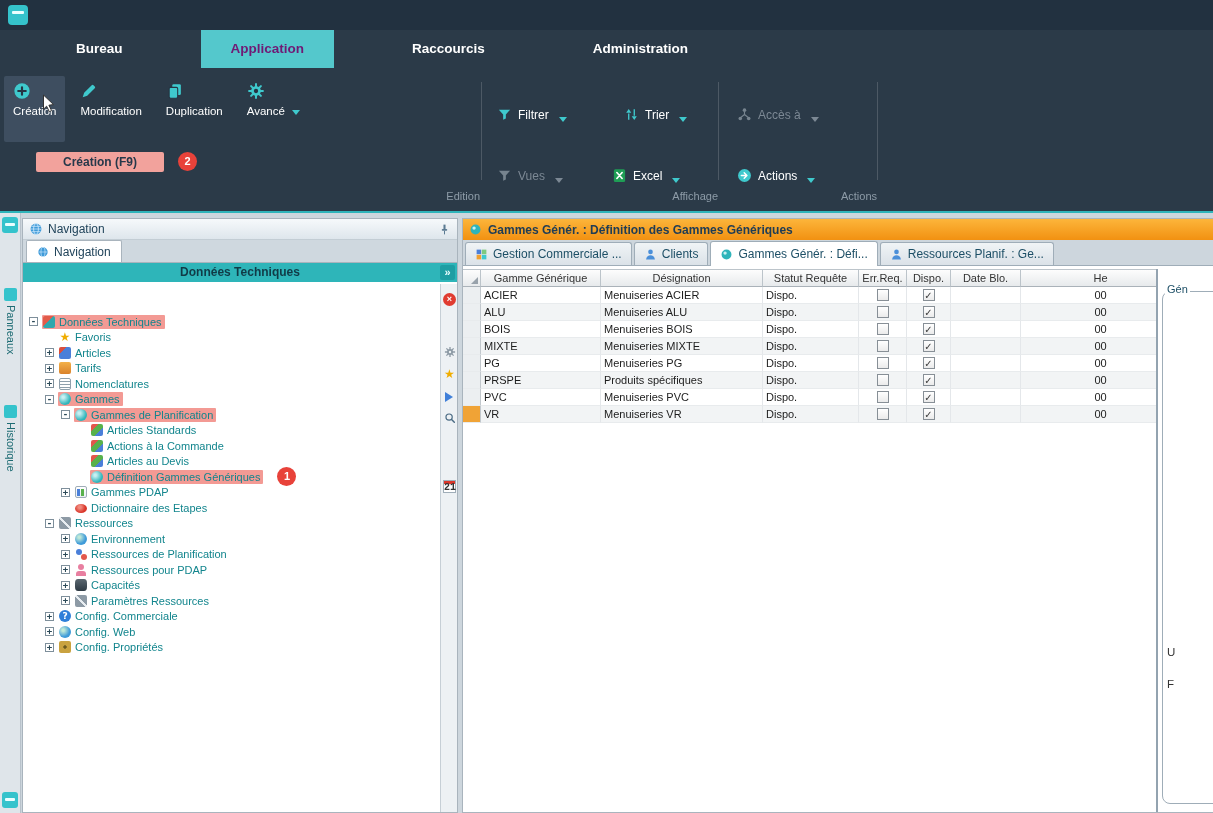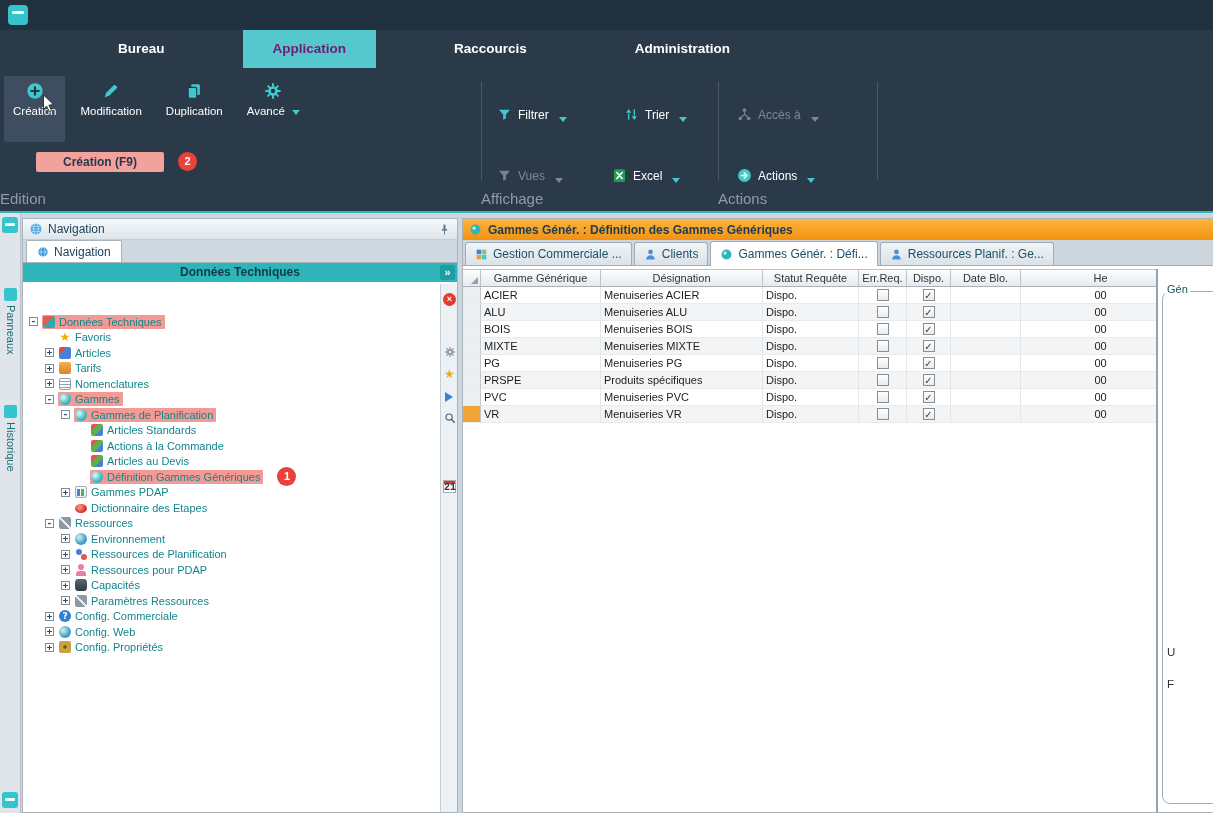--- a/index.html
+++ b/index.html
@@ -3,37 +3,37 @@
 <meta charset="utf-8">
 <style>
 *{box-sizing:border-box;margin:0;padding:0}
 body{font-family:"Liberation Sans",sans-serif;background:#fff}
 .app{position:relative;width:1213px;height:813px;overflow:hidden;background:#fff}
 
 
 .titlebar{position:absolute;left:0;top:0;width:100%;height:30px;background:#223140}
 .app-logo{position:absolute;left:8px;top:5px;width:20px;height:20px;border-radius:4px;background:#35c3cc}
 .app-logo i{position:absolute;left:4px;top:6px;width:12px;height:3px;background:#eafeff;border-radius:1px}
-.tabrow{position:absolute;left:0;top:30px;width:100%;height:38px;background:#2b3a48;display:flex;align-items:stretch;padding-left:88px}
+.tabrow{position:absolute;left:0;top:30px;width:100%;height:38px;background:#2b3a48;display:flex;align-items:stretch;padding-left:46px}
 .rtab{padding:0 30px;margin-right:48px;line-height:38px;color:#fff;font-size:13.5px;font-weight:bold;white-space:nowrap}
 .rtab.active{background:#54c8cc;color:#701a75}
 .ribbon{position:absolute;left:0;top:68px;width:100%;height:145px;background:#2b3a48;border-bottom:2px solid #2fb4ba}
 .edition-buttons{position:absolute;left:4px;top:8px;display:flex;gap:6px;height:66px}
-.bigbtn{display:flex;flex-direction:column;align-items:center;padding:6px 9px 0;color:#fff;font-size:11.5px;border-radius:2px}
+.bigbtn{display:flex;flex-direction:column;align-items:flex-start;padding:6px 9px 0;color:#fff;font-size:11.5px;border-radius:2px}
 .bigbtn.hovered{background:#3e4e60}
 .bicon{margin-bottom:5px}
 .bicon svg{width:18px;height:18px;display:block}
 .blabel{line-height:13px;text-align:center;white-space:nowrap}
 .smallbtn{position:absolute;display:flex;align-items:flex-end;gap:6px;color:#fff;font-size:12px;height:20px;white-space:nowrap}
 .smallbtn.disabled{color:#7c8894}
 .sicon svg{width:15px;height:15px;display:block}
 .caret{width:0;height:0;border-left:4px solid transparent;border-right:4px solid transparent;border-top:5px solid #3fc9cd;margin-left:4px;display:inline-block}
 .caret.gray{border-top-color:#7c8894}
 .vsep{position:absolute;top:14px;height:98px;width:1px;background:rgba(255,255,255,.16)}
-.grp-label{position:absolute;top:122px;font-size:15px;color:#8e9ca8;text-align:left}
+.grp-label{position:absolute;top:122px;font-size:11px;color:#8e9ca8;text-align:right}
 .ribbon-tooltip{position:absolute;left:36px;top:84px;width:128px;height:20px;background:#f2a29c;color:#26384a;font-size:12px;font-weight:600;line-height:20px;text-align:center;border-radius:2px}
 .ann-badge{display:inline-block;width:19px;height:19px;border-radius:50%;background:#e8423a;color:#fff;font-size:11px;font-weight:bold;line-height:19px;text-align:center;flex:0 0 19px}
 .badge2{position:absolute;left:178px;top:84px}
 .cursor{position:absolute;left:42px;top:26px;z-index:5}
 
 
 .main{position:absolute;left:0;top:213px;width:100%;bottom:0;background:#cdd6dd}
 .rail{position:absolute;left:0;top:0;width:21px;bottom:0;background:#dfe5ea;border-right:1px solid #b8c2cb}
 .rail-icon{position:absolute;left:2px;width:16px;height:16px;border-radius:3px;background:#35c3cc}
 .rail-icon i{position:absolute;left:3px;top:6px;width:10px;height:3px;background:#eafeff;border-radius:1px}

